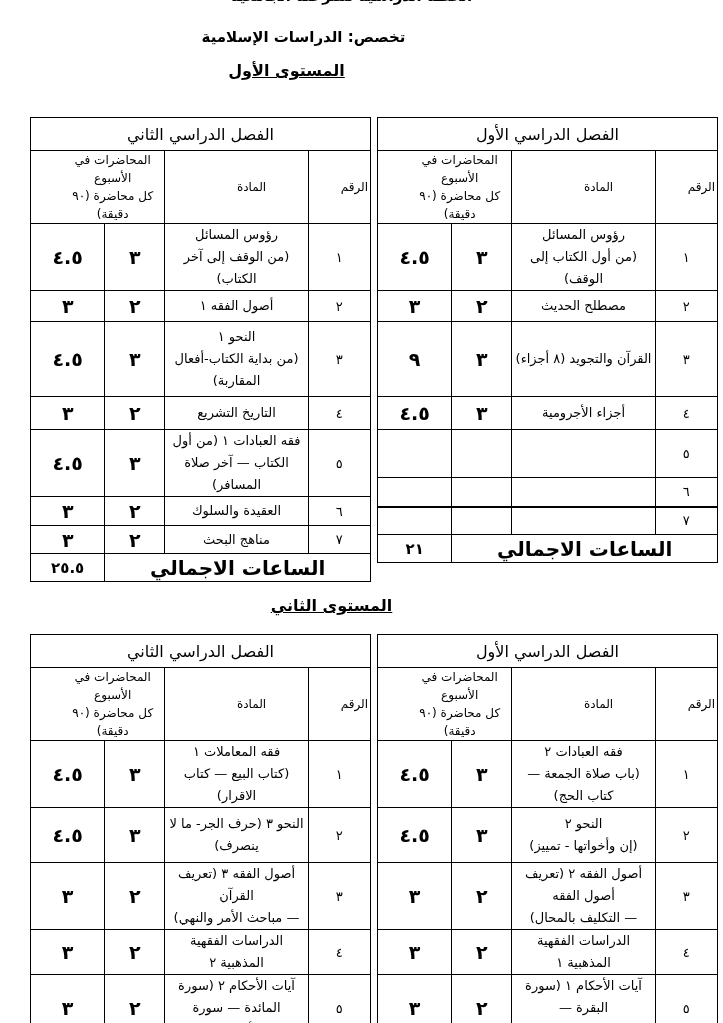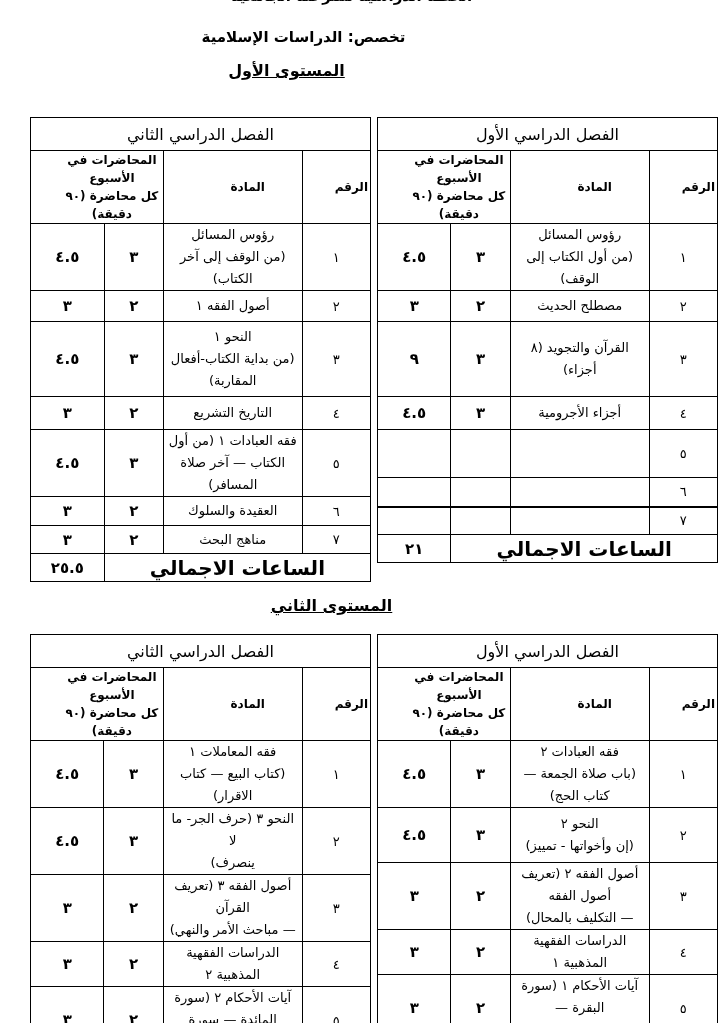--- a/index.html
+++ b/index.html
@@ -33,24 +33,24 @@
   td,th{
     border:1px solid #000;text-align:center;vertical-align:middle;
     padding:0 2px;overflow:hidden;font-weight:normal;
   }
   col.w-num{width:46px;}
   col.w-sub{width:150px;}
   col.w-lect{width:62px;}
   col.w-hrs{width:76px;}
 
   .sem-title{height:32px;font-size:16px;font-weight:normal;}
-  .col-head th{height:49px;font-size:12px;font-weight:bold;line-height:18px;padding-left:32px;}
+  .col-head th{height:49px;font-size:12px;font-weight:normal;line-height:18px;padding-left:32px;}
   .c-num{font-size:13px;}
   .c-sub{white-space:pre-line;font-size:13px;line-height:22px;}
-  .c-lect,.c-hrs{font-size:15px;font-weight:bold;}
+  .c-lect,.c-hrs{font-size:19px;font-weight:bold;}
   tfoot td{font-weight:bold;}
   .total-label{font-size:20px;}
   .total-val{font-size:15px;text-align:center;}
 
   
   .lvl1 tbody tr:nth-child(1){height:55px;}
   .lvl1 tbody tr:nth-child(2){height:31px;}
   .lvl1 tbody tr:nth-child(3){height:75px;}
   .lvl1 tbody tr:nth-child(4){height:33px;}
   .lvl1 tbody tr:nth-child(5){height:48px;}

